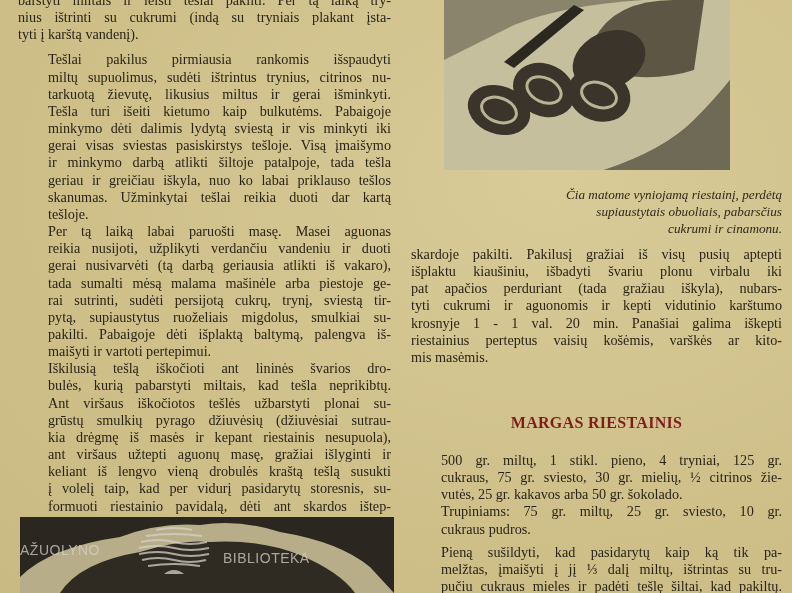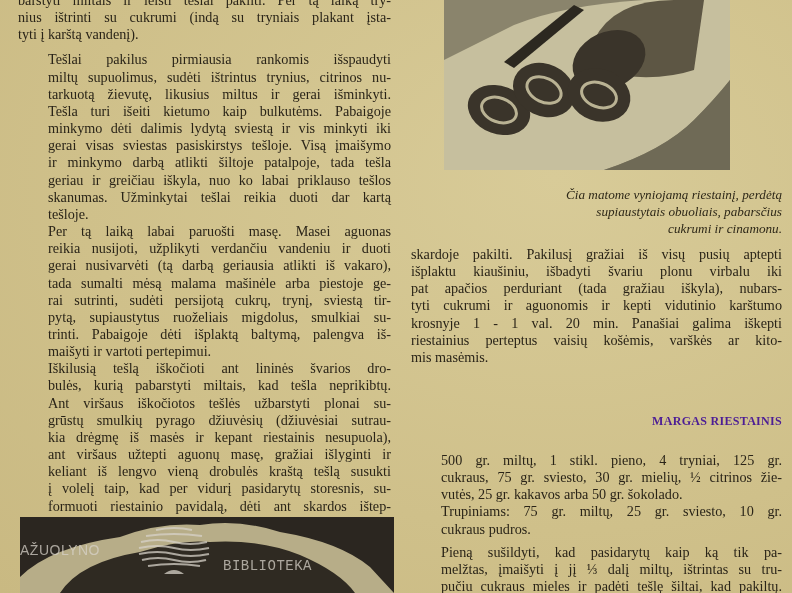--- a/index.html
+++ b/index.html
@@ -28,34 +28,34 @@
       background: #7d7762; overflow: hidden;
     }
     .photo-top svg { display: block; }
     .caption {
       position: absolute; left: 411px; top: 186px; width: 371px;
       text-align: right; font-style: italic; font-size: 13.2px; line-height: 17px;
       color: #2e2818;
     }
     .heading {
       position: absolute; left: 411px; top: 414px; width: 371px;
-      text-align: right; font-weight: bold; font-size: 12px; letter-spacing: 0.3px;
-      color: #4c1d95;
+      text-align: center; font-weight: bold; font-size: 16px; letter-spacing: 0.3px;
+      color: #7f1d1d;
     }
     .photo-bottom {
       position: absolute; left: 20px; top: 517px; width: 374px; height: 76px;
       background: #2b2620; overflow: hidden;
     }
     .watermark {
       position: absolute; left: 20px; top: 536px; width: 310px; height: 40px;
       color: rgba(215,210,200,0.75); font-family: "Liberation Sans", "DejaVu Sans", sans-serif;
       font-size: 14px; letter-spacing: 0.5px;
     }
     .watermark .wm-left { position: absolute; left: 0; top: 6px; }
-    .watermark .wm-right { position: absolute; left: 203px; top: 22px; font-family: Liberation Mono, monospace; }
+    .watermark .wm-right { position: absolute; left: 203px; top: 14px; }
     .watermark .wm-logo { position: absolute; left: 118px; top: -10px; }
   </style>
 </head>
 <body>
 
 <div id="left-col" class="col">
   <p>
     <span class="line">barstyti miltais ir leisti tešlai pakilti. Per tą laiką try-</span>
     <span class="line">nius ištrinti su cukrumi (indą su tryniais plakant įsta-</span>
     <span class="line last">tyti į karštą vandenį).</span>
@@ -73,21 +73,21 @@
     <span class="line">skanumas. Užminkytai tešlai reikia duoti dar kartą</span>
     <span class="line last">tešloje.</span>
   </p>
   <p class="indent">
     <span class="line">Per tą laiką labai paruošti masę. Masei aguonas</span>
     <span class="line">reikia nusijoti, užplikyti verdančiu vandeniu ir duoti</span>
     <span class="line">gerai nusivarvėti (tą darbą geriausia atlikti iš vakaro),</span>
     <span class="line">tada sumalti mėsą malama mašinėle arba piestoje ge-</span>
     <span class="line">rai sutrinti, sudėti persijotą cukrų, trynį, sviestą tir-</span>
     <span class="line">pytą, supiaustytus ruoželiais migdolus, smulkiai su-</span>
-    <span class="line">trinti. Pabaigoje dėti išplaktą baltymą, palengva iš-</span>
+    <span class="line">pakilti. Pabaigoje dėti išplaktą baltymą, palengva iš-</span>
     <span class="line last">maišyti ir vartoti pertepimui.</span>
   </p>
   <p class="indent">
     <span class="line">Iškilusią tešlą iškočioti ant lininės švarios dro-</span>
     <span class="line">bulės, kurią pabarstyti miltais, kad tešla neprikibtų.</span>
     <span class="line">Ant viršaus iškočiotos tešlės užbarstyti plonai su-</span>
     <span class="line">grūstų smulkių pyrago džiuvėsių (džiuvėsiai sutrau-</span>
     <span class="line">kia drėgmę iš masės ir kepant riestainis nesupuola),</span>
     <span class="line">ant viršaus užtepti aguonų masę, gražiai išlyginti ir</span>
     <span class="line">keliant iš lengvo vieną drobulės kraštą tešlą susukti</span>

